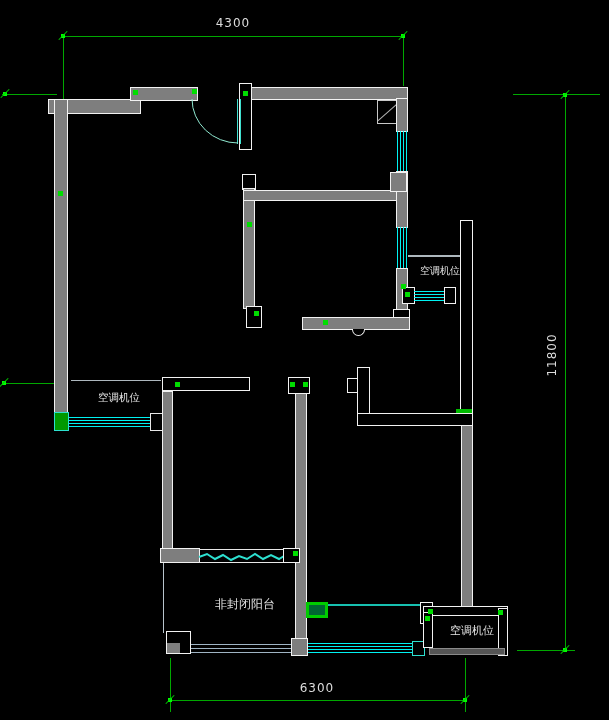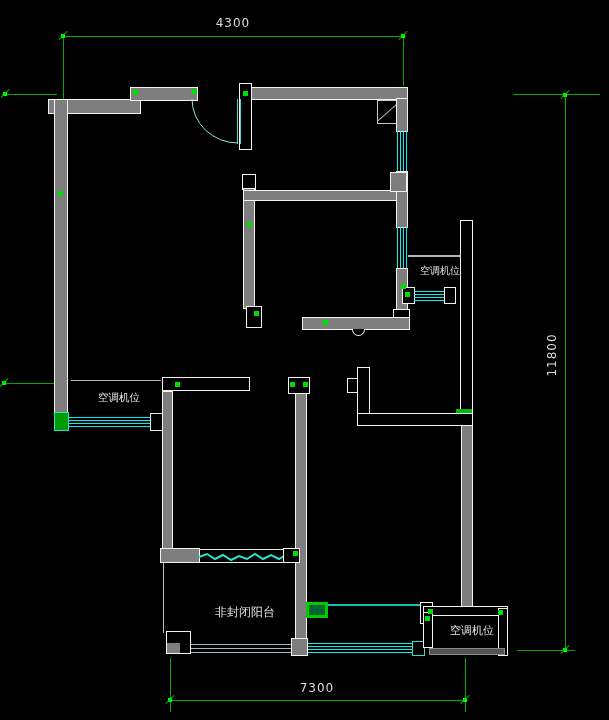--- a/index.html
+++ b/index.html
@@ -48,21 +48,21 @@
   <div class="dl" style="left:517px;top:650px;width:58px;height:1px;"></div>
   <div class="mk" style="left:565px;top:95px;"></div>
   <div class="mk" style="left:565px;top:650px;"></div>
   <div class="dt" style="left:522px;top:348px;width:60px;height:14px;transform:rotate(-90deg);">11800</div>
 
   <div class="dl" style="left:170px;top:700px;width:296px;height:1px;"></div>
   <div class="dl" style="left:170px;top:658px;width:1px;height:54px;"></div>
   <div class="dl" style="left:465px;top:658px;width:1px;height:54px;"></div>
   <div class="mk" style="left:170px;top:700px;"></div>
   <div class="mk" style="left:465px;top:700px;"></div>
-  <div class="dt" style="left:287px;top:681px;width:60px;">7300</div>
+  <div class="dt" style="left:287px;top:681px;width:60px;">6300</div>
 
   <div class="dl" style="left:2px;top:94px;width:55px;height:1px;"></div>
   <div class="mk" style="left:5px;top:94px;"></div>
   <div class="dl" style="left:2px;top:383px;width:55px;height:1px;"></div>
   <div class="mk" style="left:4px;top:383px;"></div>
 
   <div class="wg" style="left:48px;top:99px;width:93px;height:15px;"></div>
   <div class="wg" style="left:130px;top:87px;width:68px;height:14px;"></div>
 
   <div class="ww" style="left:239px;top:83px;width:13px;height:67px;"></div>
@@ -123,21 +123,21 @@
     <svg style="left:0;top:2px;" width="85" height="10">
       <polyline points="0,5 8,2 16,7 24,3 32,8 40,4 48,7 56,2 64,7 72,3 80,7 85,4" fill="none" stroke="#2de0d0" stroke-width="2"></polyline>
     </svg>
   </div>
   <div class="ww" style="left:283px;top:548px;width:17px;height:15px;"></div>
 
   <div class="abs" style="left:163px;top:563px;width:2px;height:70px;border-left:1px solid #b8c4cc;"></div>
   <div class="rail" style="left:166px;top:644px;width:140px;height:11px;"></div>
   <div class="ww" style="left:166px;top:631px;width:25px;height:23px;"></div>
   <div class="abs" style="left:167px;top:643px;width:13px;height:10px;background:#7e7e7e;"></div>
-  <div class="lb" style="left:209px;top:596px;width:72px;font-size:12px;margin-top:8px;">非封闭阳台</div>
+  <div class="lb" style="left:209px;top:596px;width:72px;font-size:12px;">非封闭阳台</div>
 
   <div class="abs" style="left:308px;top:604px;width:114px;height:2px;background:#17c0b0;"></div>
   <div class="abs" style="left:306px;top:602px;width:22px;height:16px;background:#063;border:3px solid #00cc00;"></div>
   <div class="ww" style="left:420px;top:602px;width:13px;height:22px;"></div>
   <div class="wg" style="left:291px;top:638px;width:17px;height:18px;"></div>
   <div class="winh" style="left:308px;top:643px;width:106px;height:12px;"></div>
   <div class="abs" style="left:412px;top:641px;width:13px;height:15px;background:#000;border:1px solid #2de0d0;"></div>
 
   <div class="ww" style="left:423px;top:606px;width:85px;height:10px;"></div>
   <div class="ww" style="left:423px;top:612px;width:10px;height:36px;"></div>

